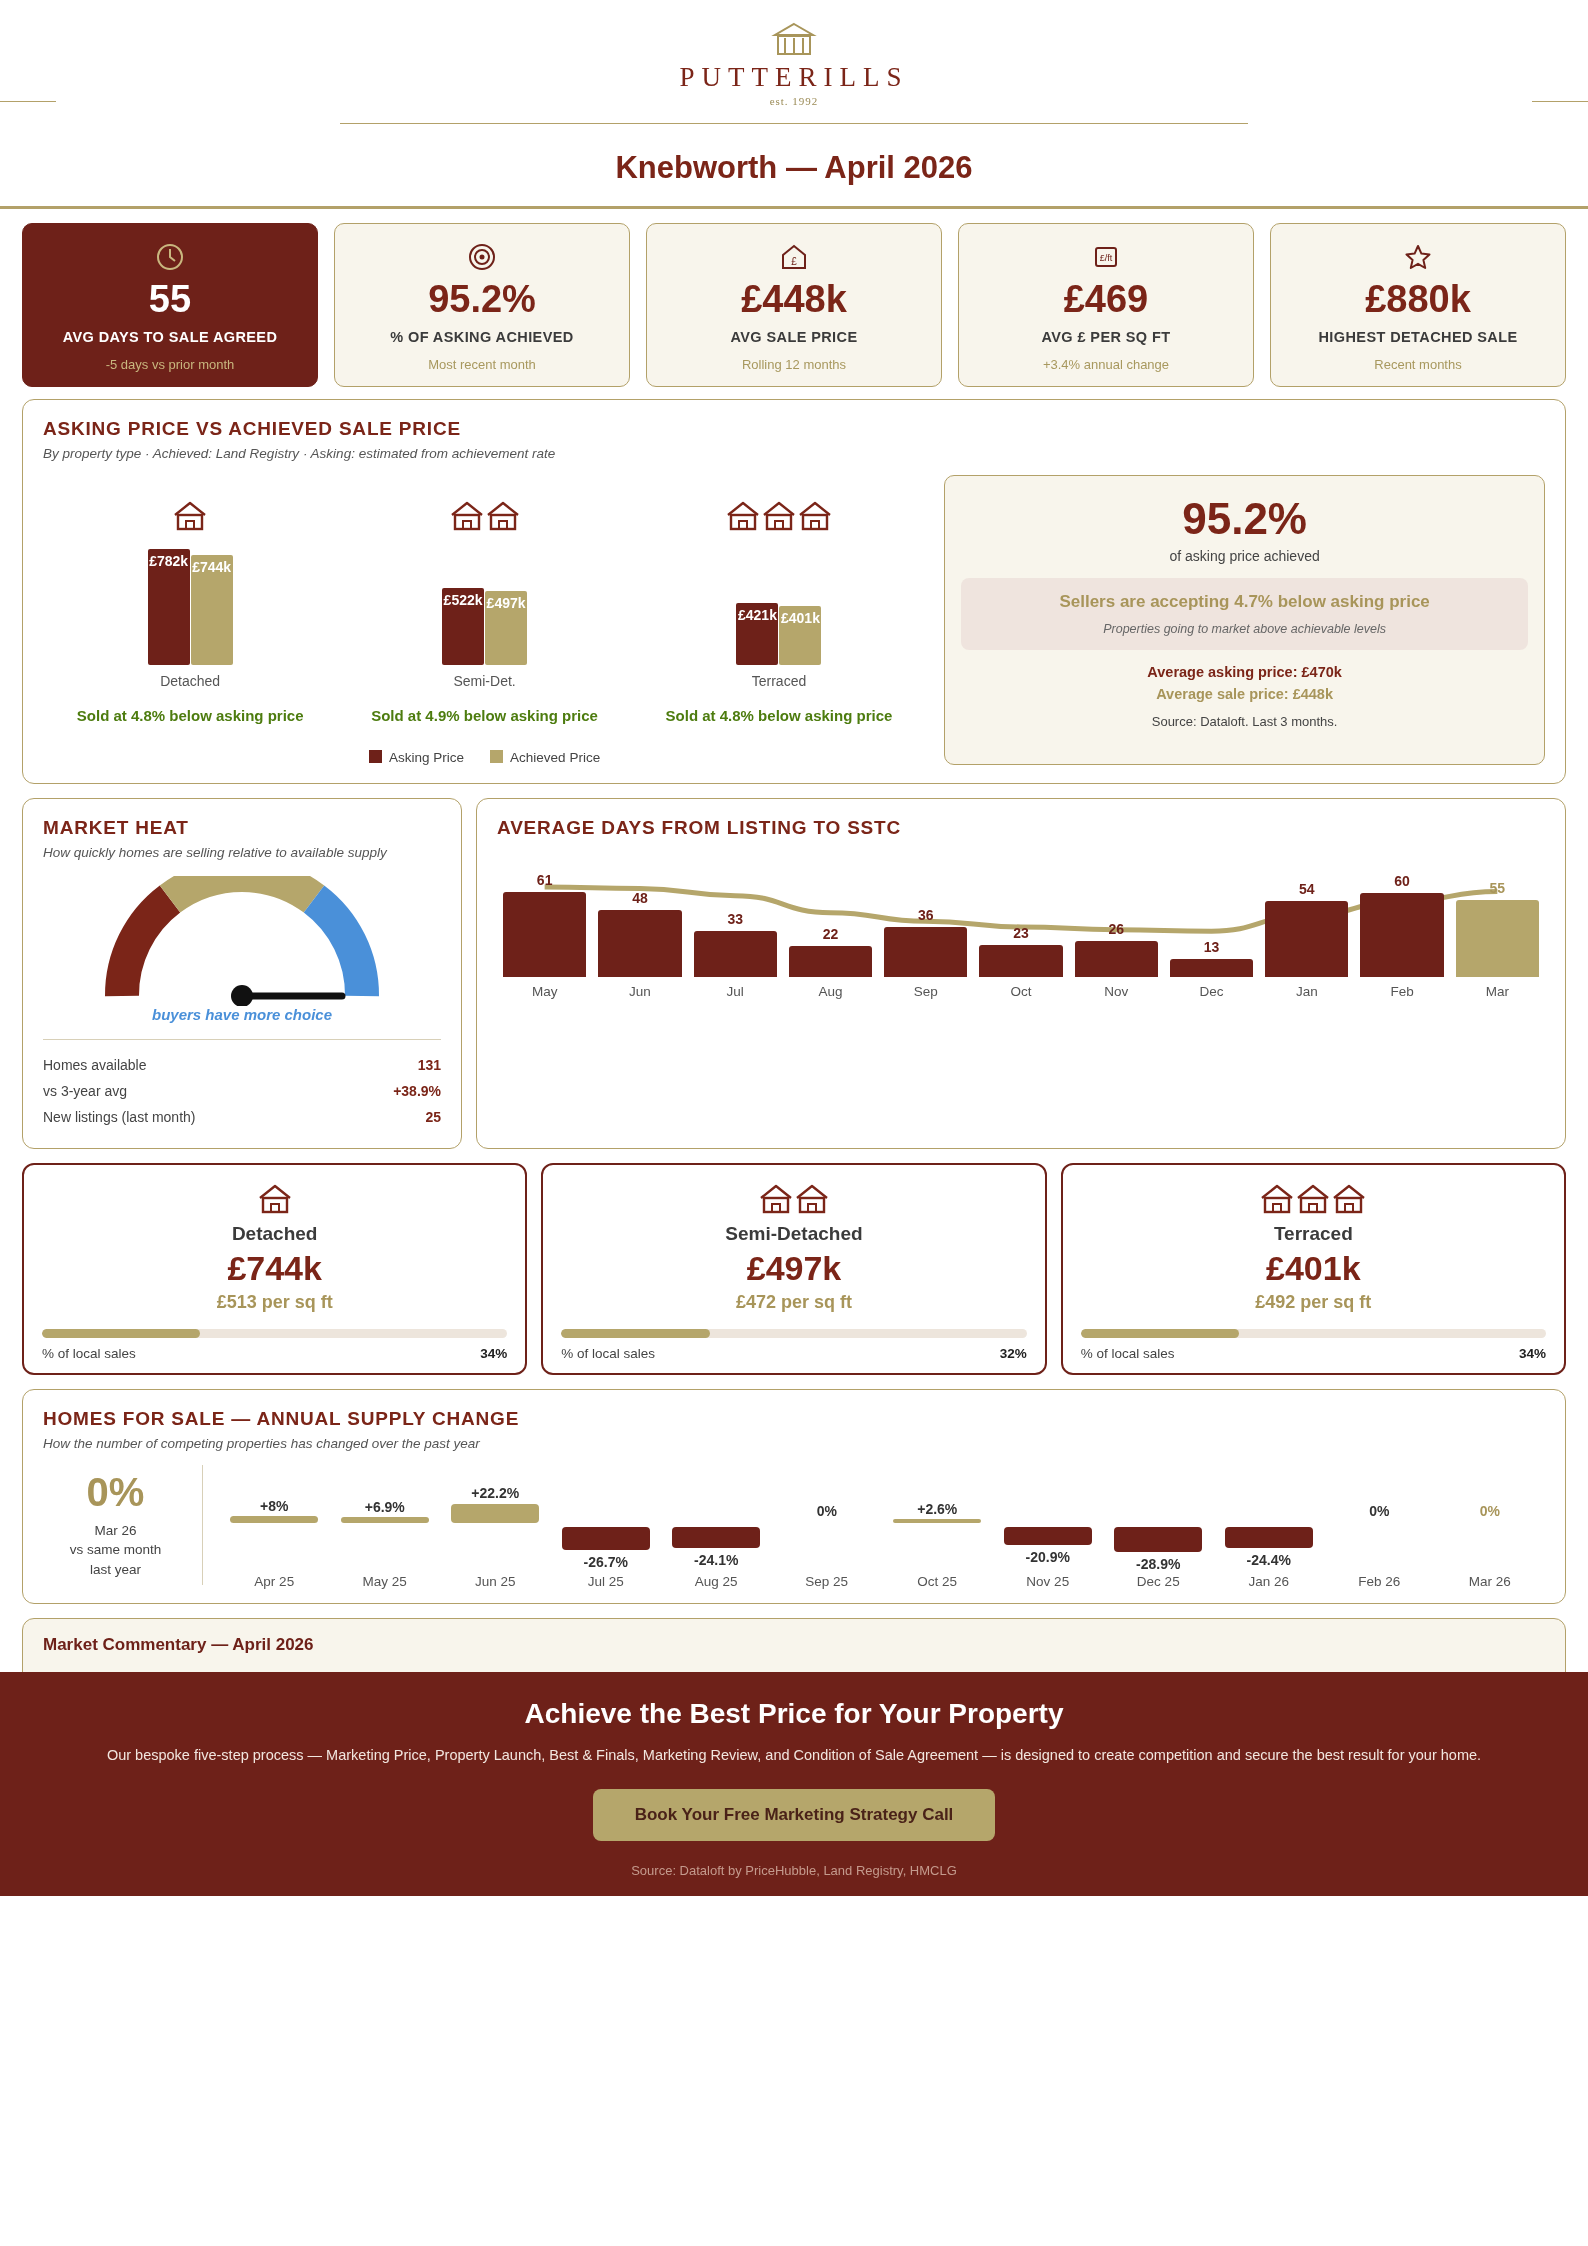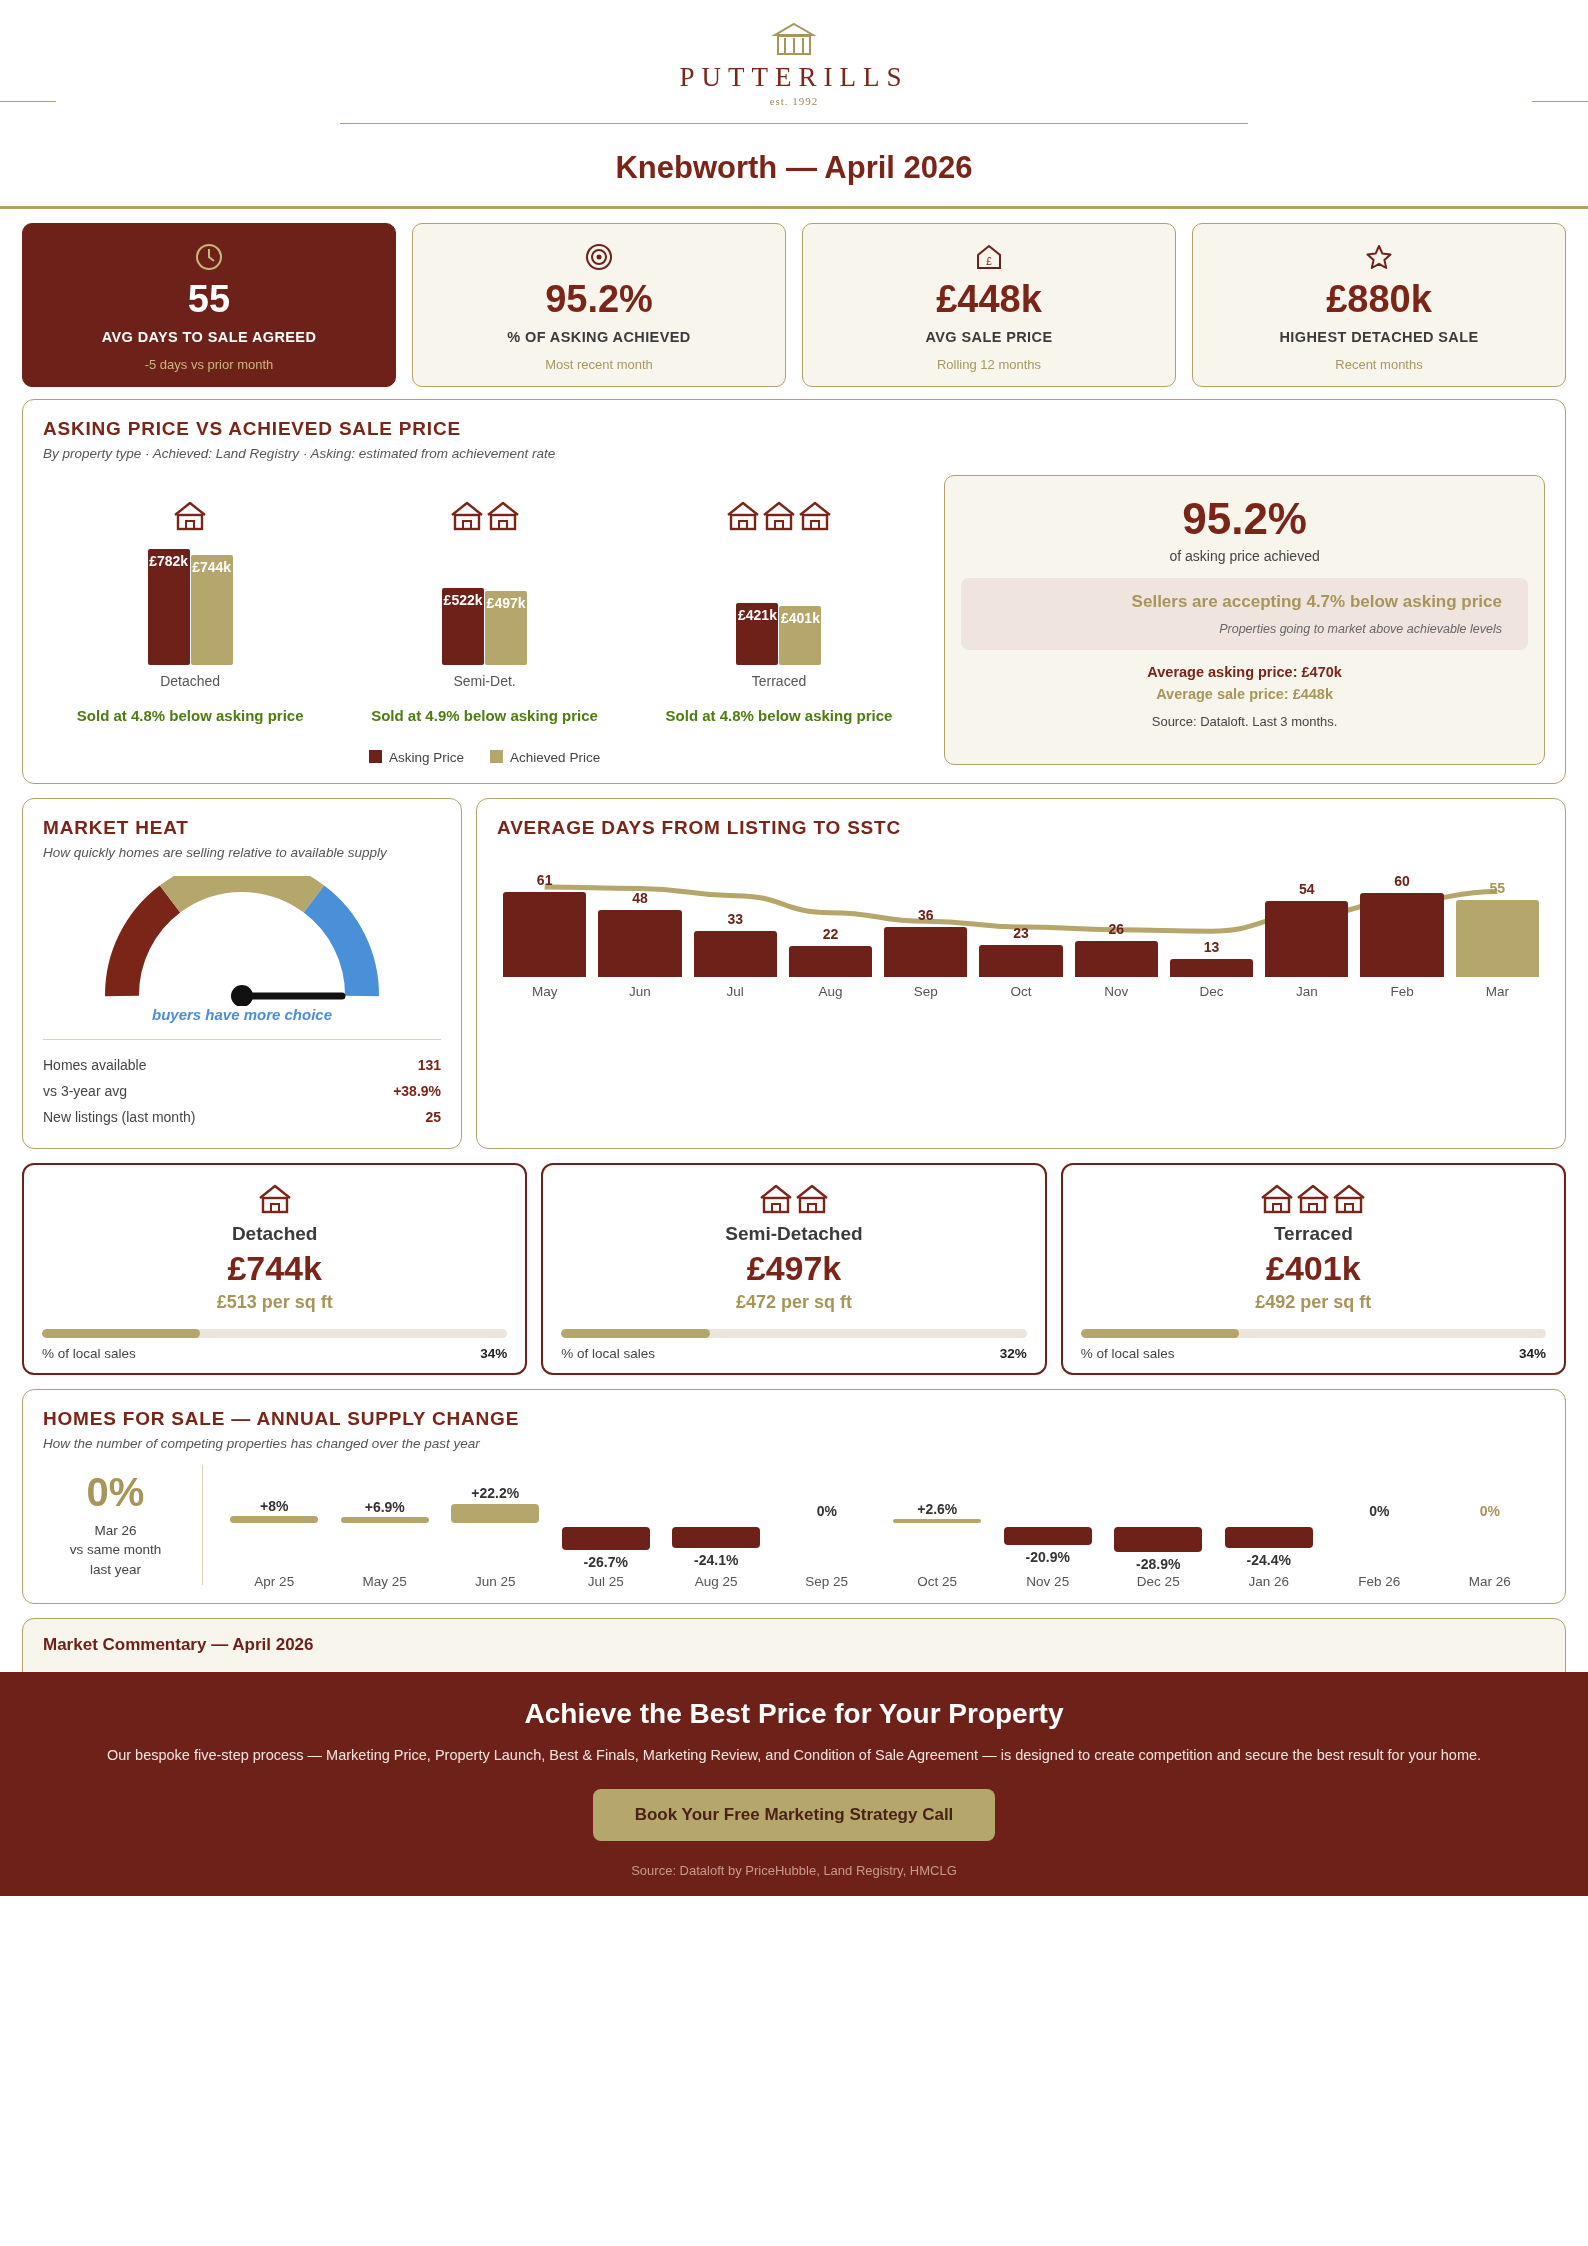--- a/index.html
+++ b/index.html
@@ -74,21 +74,21 @@
   .avc-notes div { width:33%; text-align:center; font-size:15px; font-weight:bold; color:#4d7c0f;margin-top:8px; }
   .legend { display:flex; justify-content:center; gap:26px; margin-top:26px; font-size:13.5px; color:#444; }
   .legend i { width:13px; height:13px; display:inline-block; margin-right:7px; vertical-align:-1px; }
 
   .avc-right {
     flex: 0 0 40%; border:1.5px solid #b3a169; border-radius:10px;
     background:#F8F5EC; padding:18px 16px; text-align:center;
   }
   .big-pct { font-size:44px; font-weight:bold; color:#7B2518; }
   .big-pct-sub { font-size:14px; color:#444; margin-top:4px; }
-  .seller-box { background:#EFE4DE; border-radius:8px; padding:14px 26px; margin:14px 0;text-align:right; }
+  .seller-box { background:#EFE4DE; border-radius:8px; padding:14px 10px; margin:14px 0; }
   .seller-main { font-size:17px; font-weight:bold; color:#A8955A; }
   .seller-sub { font-size:12.5px; font-style:italic; color:#666; margin-top:10px; }
   .avg-ask { font-size:14.5px; font-weight:bold; color:#7B2518; }
   .avg-sale { font-size:14.5px; font-weight:bold; color:#A8955A; margin-top:6px; }
   .src-note { font-size:13px; color:#444; margin-top:12px; }
 
   
   .mid-row { display:flex; gap:14px; margin:0 22px 14px; }
   .mid-left { flex: 0 0 28.5%; }
   .mid-right { flex:1; }
@@ -219,20 +219,31 @@
     <div class="kpi">
       <div class="kpi-icon">
         <svg width="30" height="30" viewBox="0 0 30 30">
             <path d="M15 4 L26 13 L26 26 L4 26 L4 13 Z" fill="none" stroke="#6E2119" stroke-width="2"></path>
             <text x="15" y="23" font-size="10" fill="#6E2119" text-anchor="middle" font-family="Liberation Sans">£</text>
           </svg>
       </div>
       <div class="kpi-val">£448k</div>
       <div class="kpi-label">AVG SALE PRICE</div>
       <div class="kpi-sub">Rolling 12 months</div>
+    </div>
+    <div class="kpi">
+      <div class="kpi-icon">
+        <svg width="30" height="30" viewBox="0 0 30 30">
+            <rect x="5" y="6" width="20" height="18" rx="2" fill="none" stroke="#6E2119" stroke-width="2"></rect>
+            <text x="15" y="19" font-size="9" fill="#6E2119" text-anchor="middle" font-family="Liberation Sans">£/ft</text>
+          </svg>
+      </div>
+      <div class="kpi-val">£469</div>
+      <div class="kpi-label">AVG £ PER SQ FT</div>
+      <div class="kpi-sub">+3.4% annual change</div>
     </div>
     <div class="kpi">
       <div class="kpi-icon">
         <svg width="30" height="30" viewBox="0 0 30 30">
             <path d="M15 4 L18.4 11.6 L26.5 12.4 L20.4 17.9 L22.2 26 L15 21.8 L7.8 26 L9.6 17.9 L3.5 12.4 L11.6 11.6 Z" fill="none" stroke="#6E2119" stroke-width="2" stroke-linejoin="round"></path>
           </svg>
       </div>
       <div class="kpi-val">£880k</div>
       <div class="kpi-label">HIGHEST DETACHED SALE</div>
       <div class="kpi-sub">Recent months</div>

